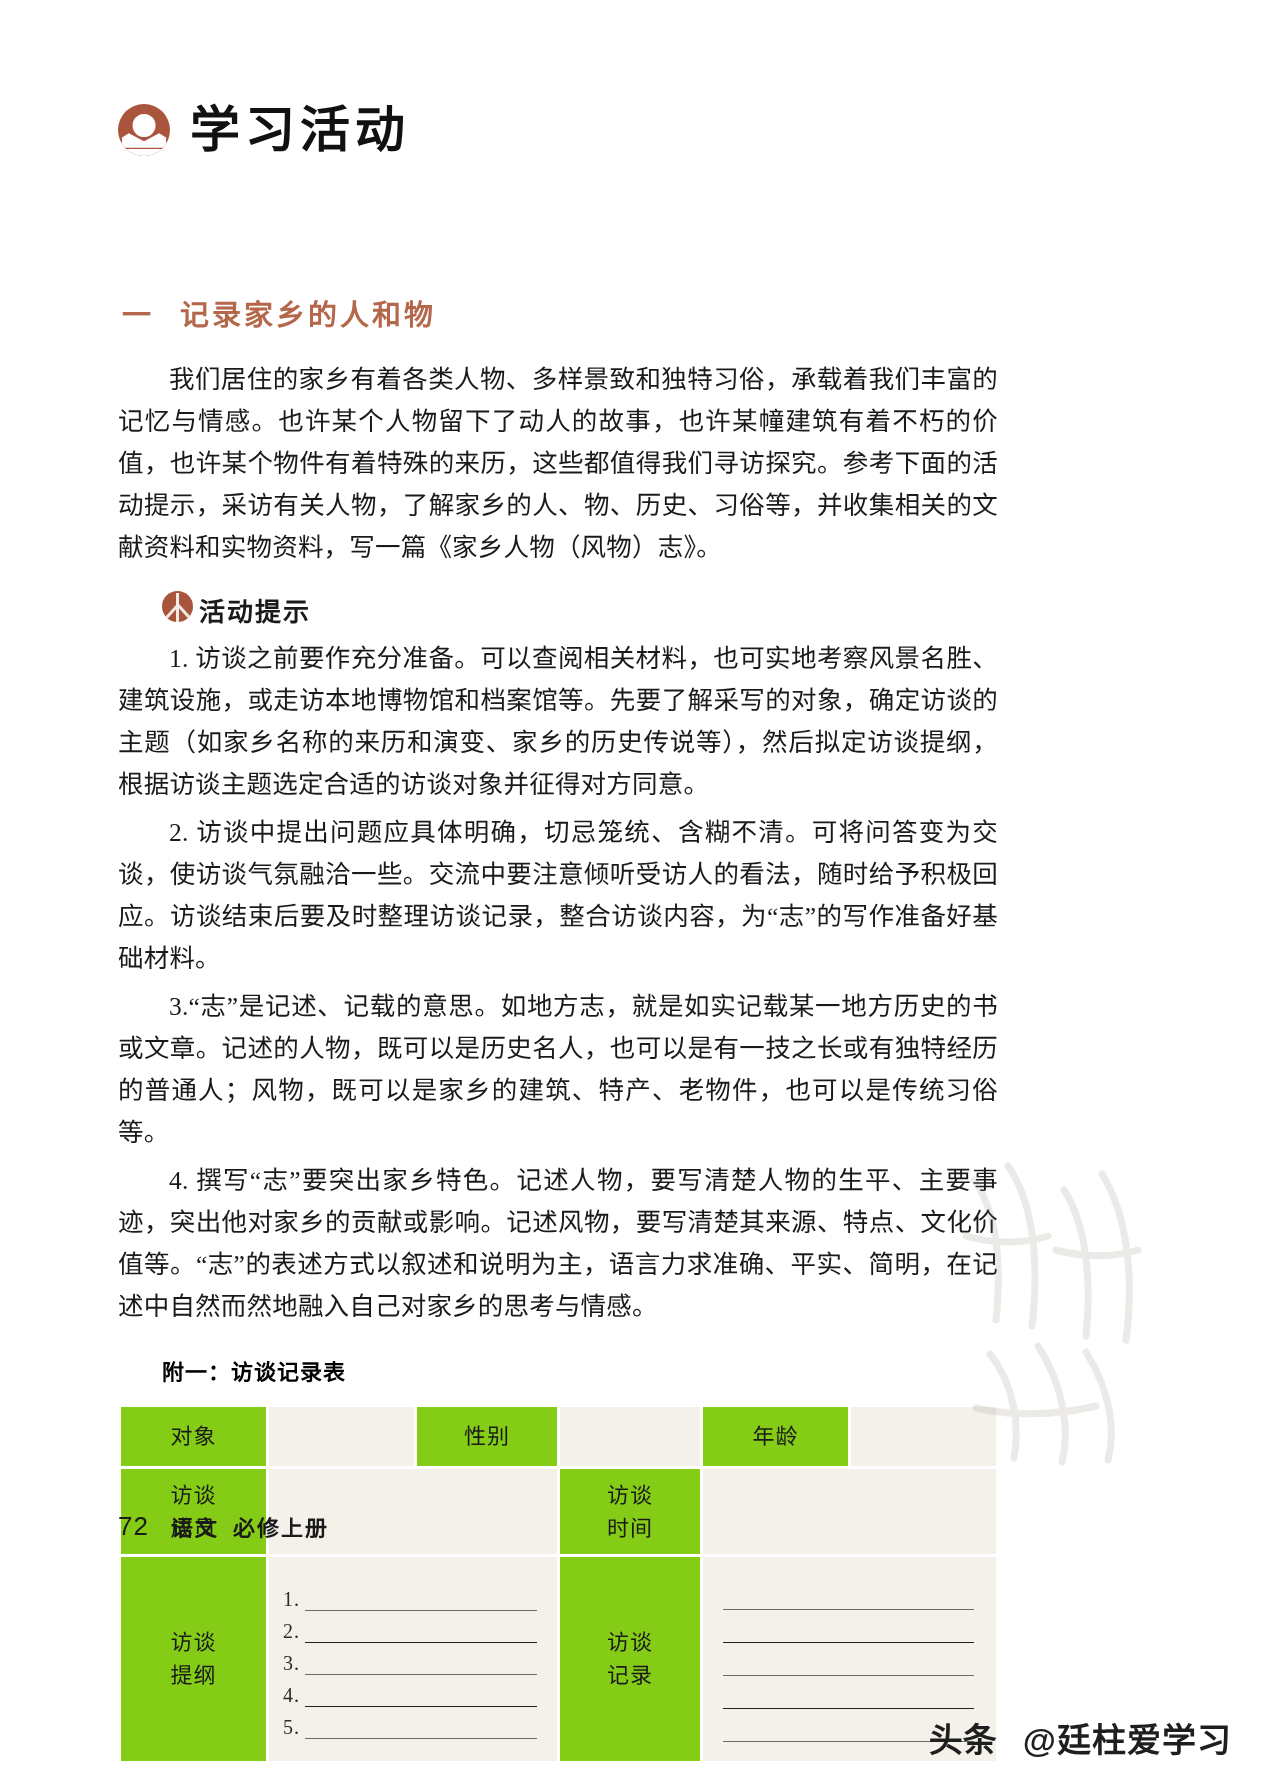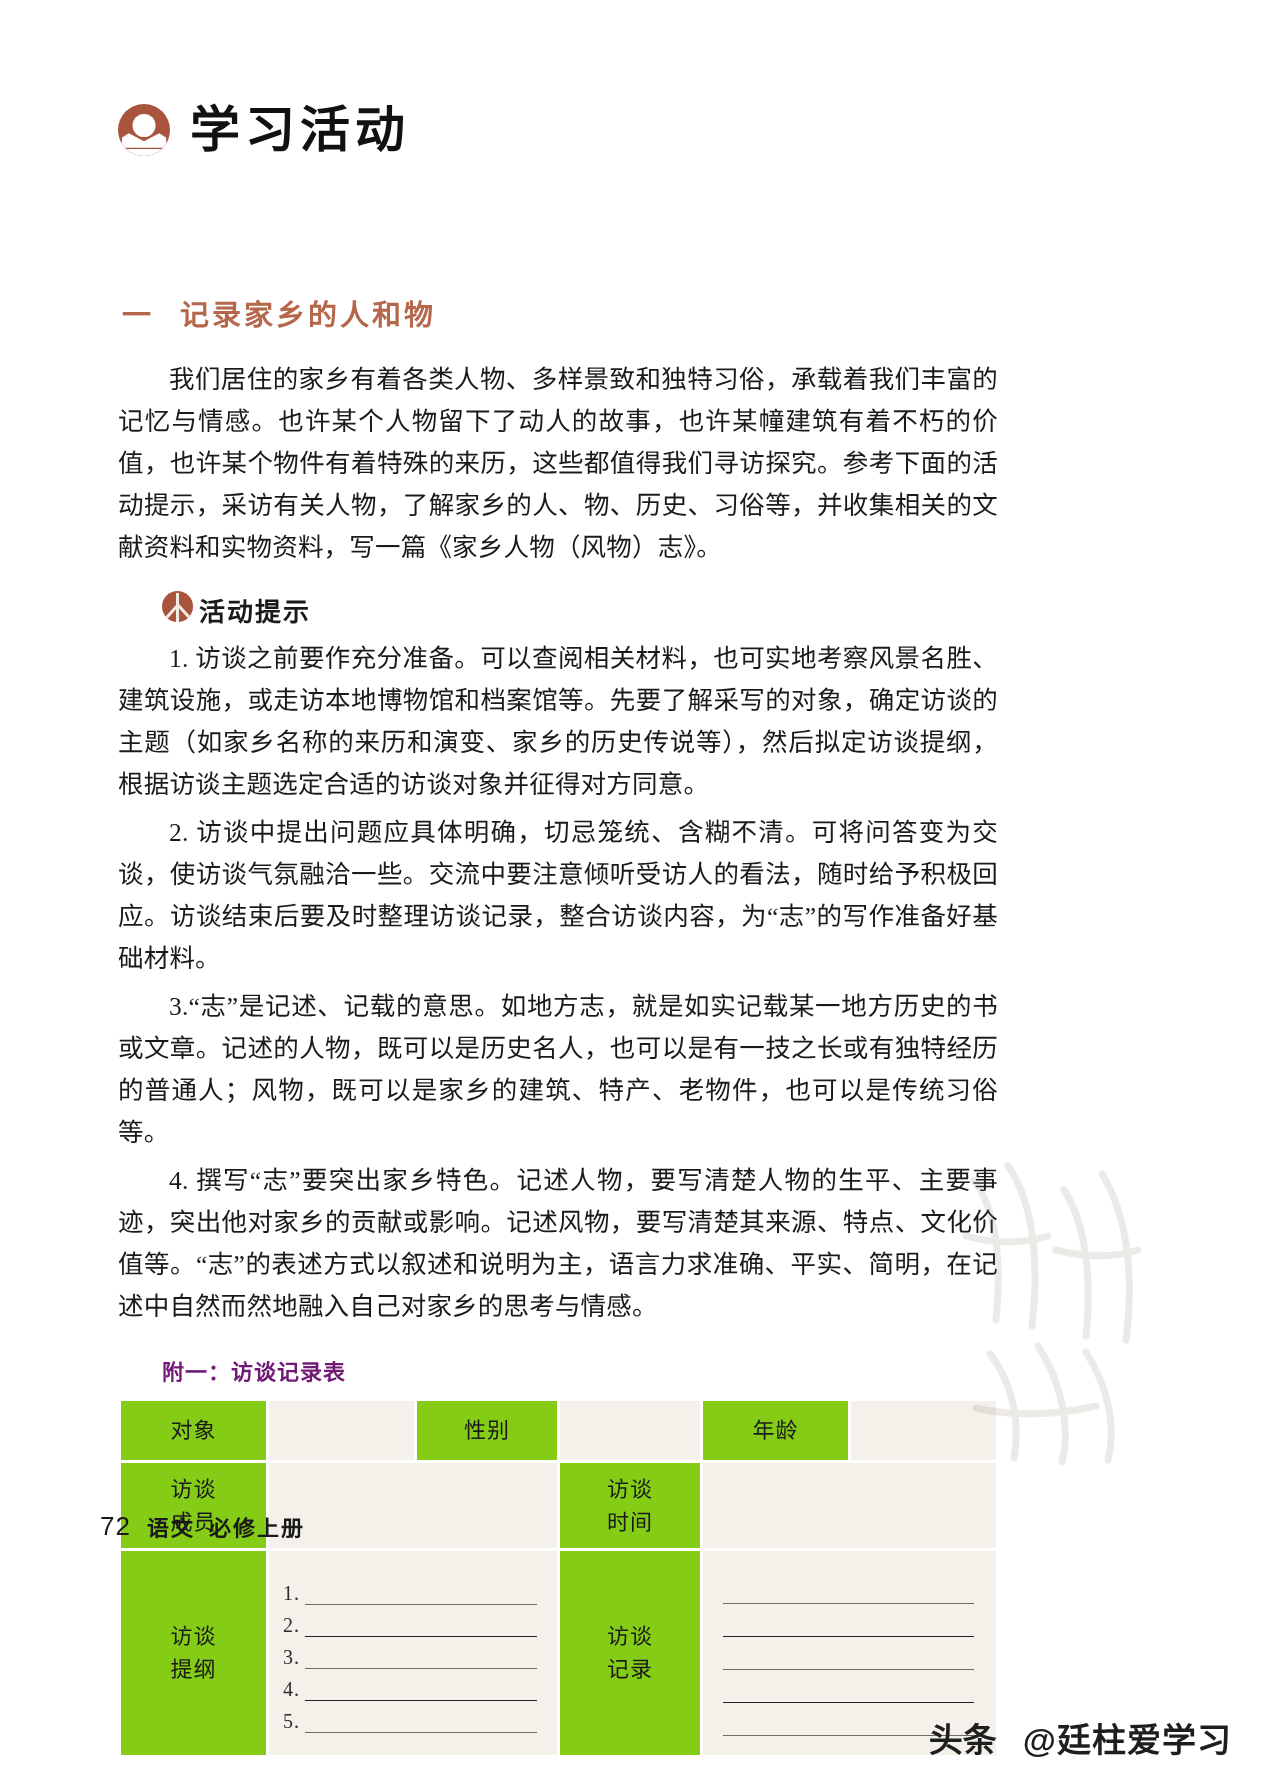--- a/index.html
+++ b/index.html
@@ -161,25 +161,25 @@
 
   .tips-head-text {
     font-size: 26px;
     font-weight: 700;
     letter-spacing: 2px;
     color: #1a1a1a;
   }
 
   
   .attach-caption {
-    margin: 26px 0 12px 44px;
+    margin: 26px 0 18px 44px;
     font-size: 22px;
     font-weight: 700;
     letter-spacing: 1px;
-    color: #701a75;
+    color: #000000;
   }
 
   
   .record-table {
     width: 880px;
     border-collapse: separate;
     border-spacing: 3px;
     table-layout: fixed;
     background: #ffffff;
   }
@@ -234,25 +234,25 @@
   .note-line {
     height: 32px;
     border-bottom: 1.6px solid #6d6a65;
     margin-bottom: 0;
   }
   .note-line.dark { border-bottom-color: #222222; }
 
   
   .footer {
     position: absolute;
-    left: 100px;
+    left: 118px;
     bottom: 248px;
     display: flex;
     align-items: flex-end;
-    gap: 16px;
+    gap: 22px;
   }
   .footer .pageno {
     font-family: "Liberation Sans", "DejaVu Sans", sans-serif;
     font-size: 26px;
     color: #1a1a1a;
     letter-spacing: 1px;
   }
   .footer .book {
     font-size: 22px;
     font-weight: 700;

